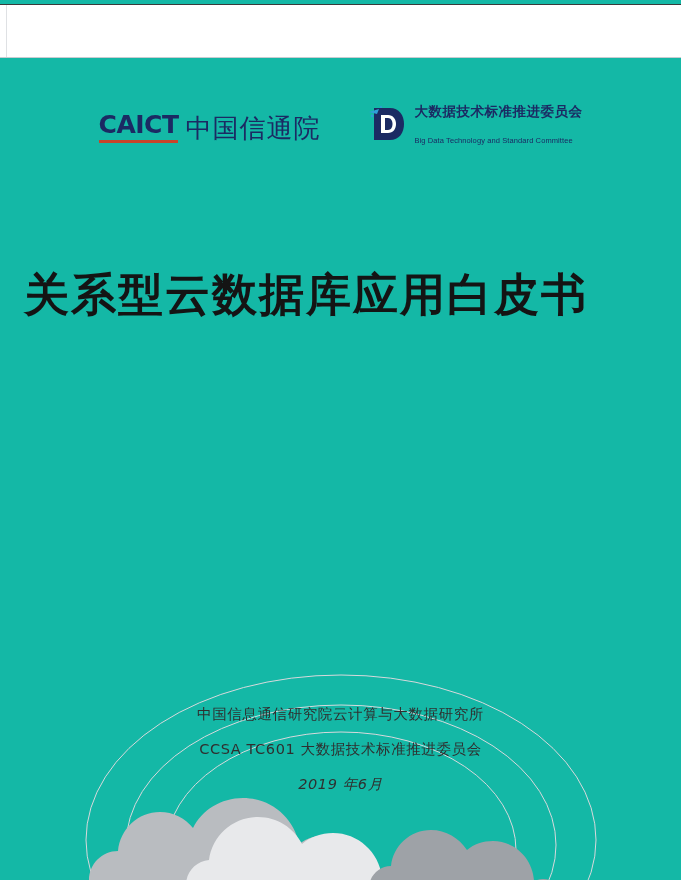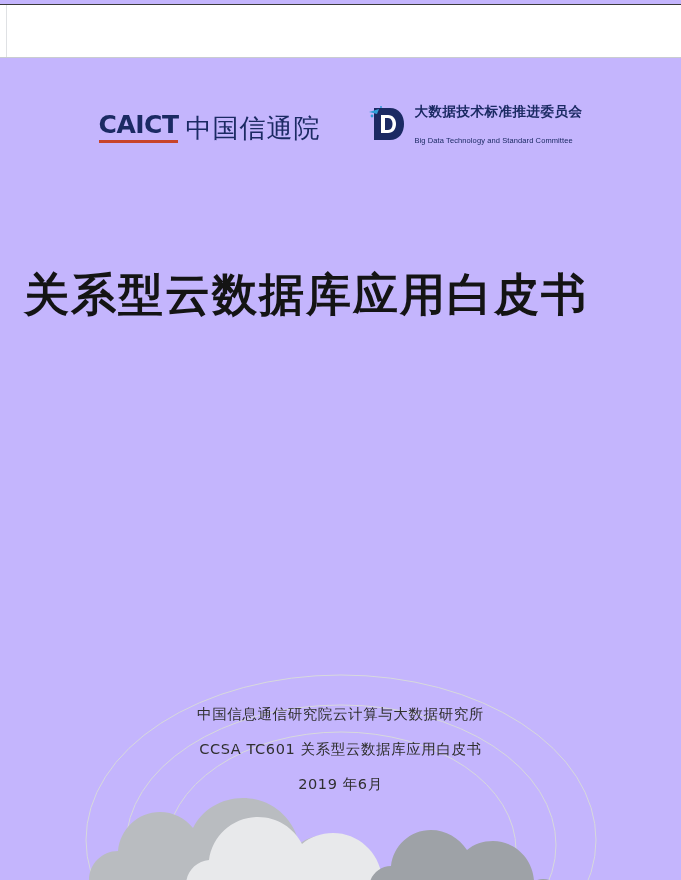--- a/index.html
+++ b/index.html
@@ -12,21 +12,21 @@
     height: 880px;
     font-family: "Liberation Sans", sans-serif;
     overflow: hidden;
     position: relative;
   }
 
   .page {
     position: relative;
     width: 681px;
     height: 880px;
-    background: #c4b5fd;
+    background: #14b8a6;
     overflow: hidden;
   }
 
   
   .top-rule {
     position: absolute;
     left: 0;
     top: 4px;
     width: 681px;
     height: 1px;
@@ -166,21 +166,21 @@
     width: 681px;
     text-align: center;
     color: #2f2f2f;
   }
   .footer-line {
     font-family: "DejaVu Sans", sans-serif;
     font-size: 14.5px;
     letter-spacing: 0.6px;
     margin-bottom: 16px;
   }
-  .footer-line:last-child { margin-bottom: 16px; }
+  .footer-line:last-child { margin-bottom: 16px; font-style: italic; }
 </style>
 </head>
 <body>
 
 <div class="page">
 
   <div class="top-rule"></div>
   <div class="header-band">
     <div class="header-band-left"></div>
   </div>
@@ -227,17 +227,17 @@
       <g>
         <path d="M60 300 C40 300 28 286 28 270 C28 254 41 241 57 241 C59 219 77 202 99 202 C112 202 124 208 132 218 C141 200 160 188 182 188 C210 188 233 208 238 234 C246 228 256 225 267 225 C292 225 312 244 314 268 C316 267 319 266 322 266 C334 266 344 276 344 288 C344 292 343 296 341 300 Z" fill="#b9bcc0"></path>
         <path d="M150 300 C136 300 125 289 125 275 C125 262 135 251 148 250 C151 226 172 207 197 207 C216 207 233 218 241 234 C249 227 260 223 272 223 C297 223 318 242 321 267 C324 266 327 265 331 265 C347 265 360 278 360 294 C360 296 360 298 359 300 Z" fill="#e8e9eb"></path>
         <path d="M330 300 C318 300 308 290 308 278 C308 266 318 256 330 256 C332 236 349 220 370 220 C385 220 398 228 406 240 C413 234 422 231 432 231 C454 231 472 249 473 271 C476 270 479 269 482 269 C494 269 504 279 504 291 C504 294 503 297 502 300 Z" fill="#9ea2a7"></path>
       </g>
     </svg>
   </div>
 
   <div class="footer">
     <div class="footer-line">中国信息通信研究院云计算与大数据研究所</div>
-    <div class="footer-line">CCSA TC601 关系型云数据库应用白皮书</div>
+    <div class="footer-line">CCSA TC601 大数据技术标准推进委员会</div>
     <div class="footer-line">2019 年6月</div>
   </div>
 
 </div>
 
 </body></html>

